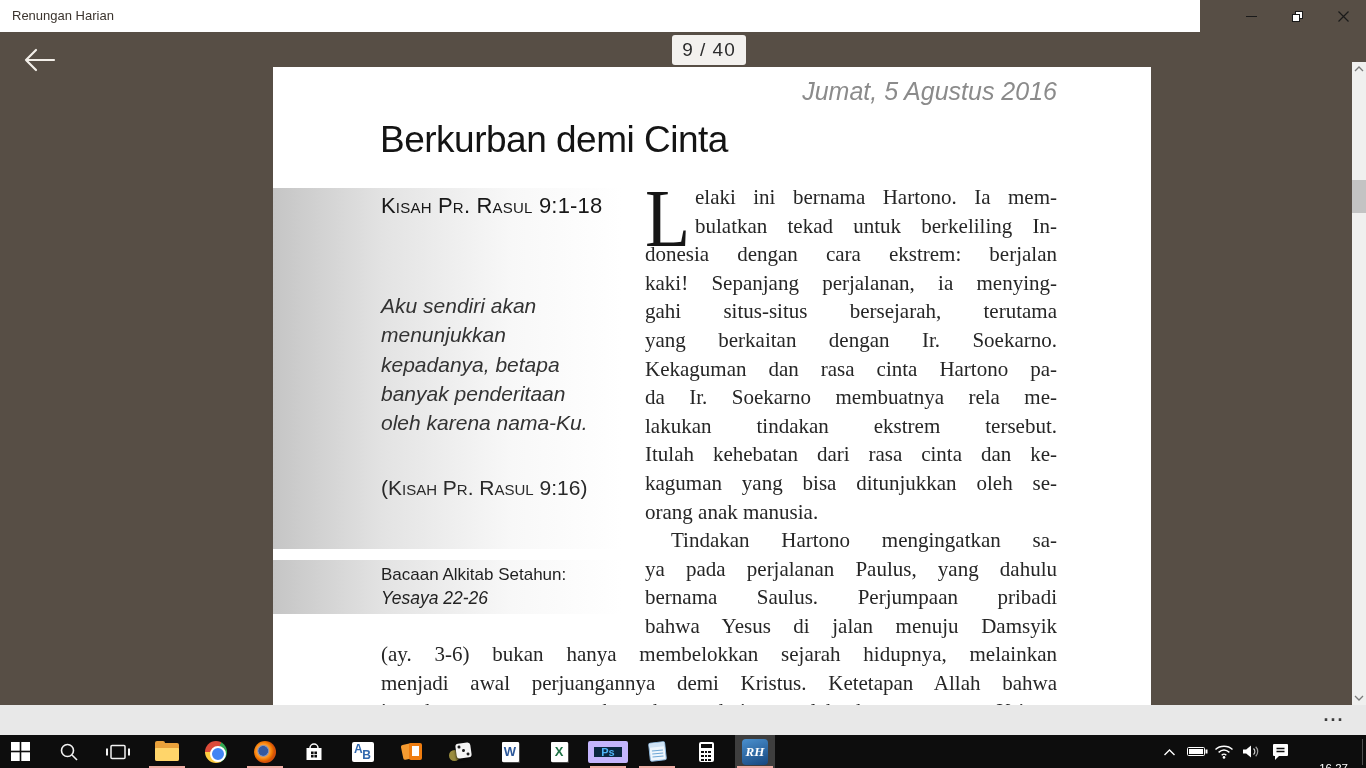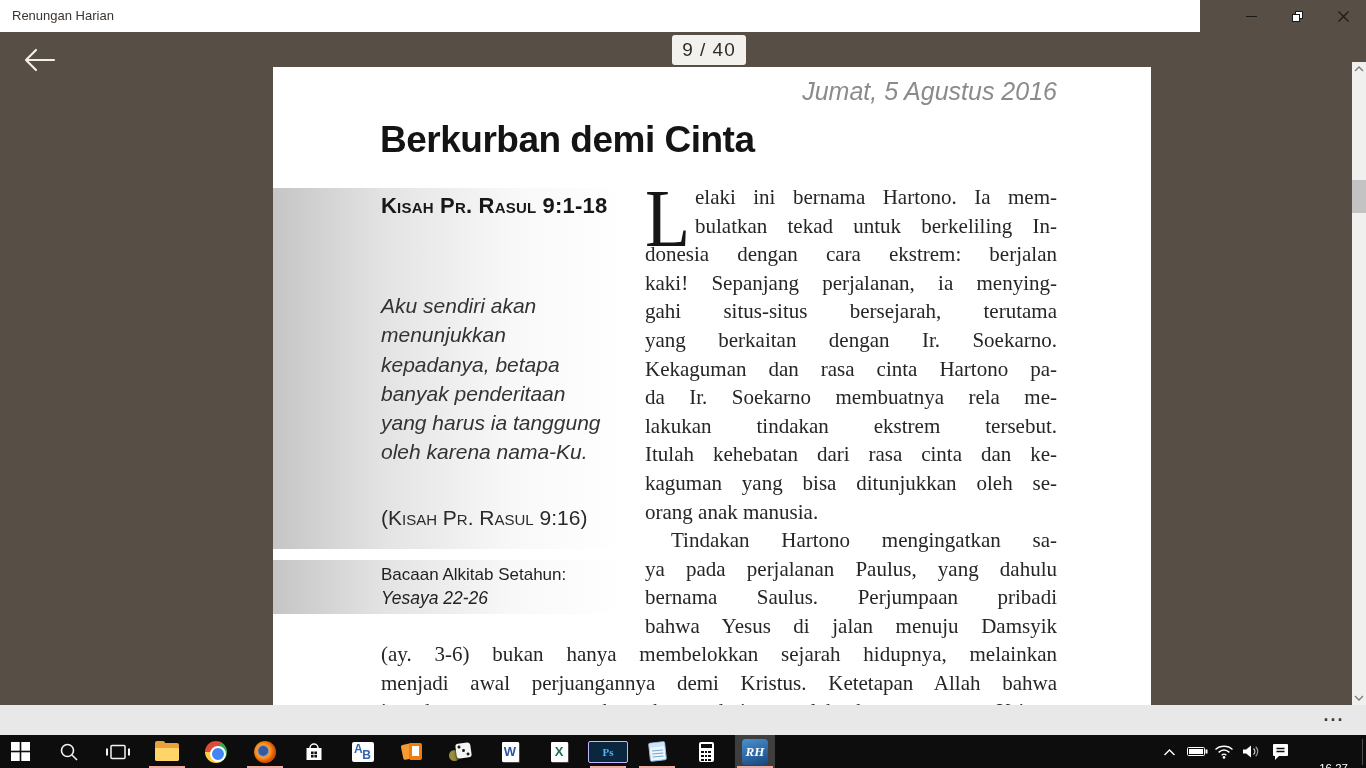--- a/index.html
+++ b/index.html
@@ -19,27 +19,27 @@
 
   
   .viewer-bg { position:absolute; left:0; top:32px; width:1366px; height:673px; background:#574e45; }
   .back-btn { position:absolute; left:16px; top:42px; width:46px; height:36px; display:flex; align-items:center; justify-content:center; }
   .page-indicator { position:absolute; left:672px; top:35px; width:74px; height:30px; background:#f3f1ee; border-radius:3px;
                     display:flex; align-items:center; justify-content:center; font-size:19px; color:#2b2b2b; letter-spacing:1px; }
 
   
   .page { position:absolute; left:273px; top:67px; width:878px; height:638px; background:#ffffff; overflow:hidden; }
   .doc-date { position:absolute; right:94px; top:10px; font-size:25px; font-style:italic; color:#8b8b8b; }
-  .doc-title { position:absolute; left:107px; top:52px; font-size:37px; font-weight:bold; color:#141414; letter-spacing:-0.5px; }
+  .doc-title { position:absolute; left:107px; top:52px; font-size:37px; font-weight:normal; color:#141414; letter-spacing:-0.5px; }
 
   .grad-box { position:absolute; left:0; width:367px; background:linear-gradient(90deg,#c5c5c5 0%,#e3e3e3 30%,#f8f8f8 65%,#ffffff 95%); }
   .box-passage { top:121px; height:361px; }
   .box-reading { top:493px; height:54px; }
 
-  .passage-ref { position:absolute; left:108px; top:126px; font-size:22px; font-weight:bold; font-variant:small-caps; color:#181818; letter-spacing:0.2px; }
+  .passage-ref { position:absolute; left:108px; top:126px; font-size:22px; font-weight:normal; font-variant:small-caps; color:#181818; letter-spacing:0.2px; }
   .quote { position:absolute; left:108px; top:224px; width:262px; font-size:21px; font-style:italic; color:#333; }
   .quote .q-line { line-height:29.3px; white-space:nowrap; }
   .quote .q-ref { line-height:29.3px; font-style:normal; font-variant:small-caps; font-size:21px; color:#2a2a2a; white-space:nowrap;margin-top:36px; }
 
   .reading-label { position:absolute; left:108px; top:498px; font-size:17px; color:#1f1f1f; }
   .reading-value { position:absolute; left:108px; top:521px; font-size:17.5px; font-style:italic; color:#222; }
 
   .dropcap { position:absolute; left:372px; top:119px; font-family:"Liberation Serif",serif; font-size:74px; line-height:58px;
              color:#161616; transform:scaleY(1.12); transform-origin:top left; }
   .body-col { position:absolute; left:372px; top:116px; width:412px; font-family:"Liberation Serif",serif; font-size:21px;
@@ -70,22 +70,22 @@
   
   .ic-chrome { width:22px; height:22px; border-radius:50%;
     background:conic-gradient(from -90deg,#dd4b39 0 120deg,#34a853 120deg 240deg,#ffcd40 240deg 360deg); position:relative; }
   .ic-chrome::after { content:""; position:absolute; left:5px; top:5px; width:12px; height:12px; border-radius:50%;
     background:#4285f4; border:2.5px solid #fff; }
   .ic-firefox { width:22px; height:22px; border-radius:50%;
     background:radial-gradient(circle at 42% 45%, #35599f 0 4.5px, #6f8fc9 5px, #ff9a2e 6.5px, #f07800 9px, #d4510a 11px); }
   .ic-rh { width:26px; height:26px; border-radius:4px; background:linear-gradient(160deg,#4a90cf,#16477e);
     display:flex; align-items:center; justify-content:center; font-family:"Liberation Serif",serif; font-style:italic; font-weight:bold;
     font-size:13px; color:#fff; }
-  .ic-ps { width:44px; height:22px; border-radius:2px; background:#0b2740; border:1px solid #c4b5fd;
-    display:flex; align-items:center; justify-content:center; font-size:11px; font-weight:bold; color:#4fb3f6;font-family:Liberation Serif, serif; }
+  .ic-ps { width:44px; height:22px; border-radius:2px; background:#0b2740; border:6px solid #c4b5fd;
+    display:flex; align-items:center; justify-content:center; font-size:11px; font-weight:bold; color:#4fb3f6; }
   .ic-word,.ic-excel { width:17px; height:20px; background:#fff; border-radius:1px; display:flex; align-items:center; justify-content:center;
     font-size:13px; font-weight:bold; box-shadow:1px 1px 0 rgba(255,255,255,.25); }
   .ic-word { color:#2b579a; } .ic-excel { color:#1e7145; }
   .ic-ab { width:22px; height:20px; background:#fff; border-radius:2px; position:relative; }
   .ic-ab .a { position:absolute; left:2px; top:0px; font-size:12px; font-weight:bold; color:#2f66ad; }
   .ic-ab .b { position:absolute; right:3px; bottom:0px; font-size:12px; font-weight:bold; color:#2f66ad; }
   .ic-orange { position:relative; width:24px; height:22px; }
   .ic-orange .o-back { position:absolute; left:2px; top:3px; width:12px; height:15px; background:#f59b31; transform:rotate(-12deg); border-radius:2px; }
   .ic-orange .o-front { position:absolute; right:2px; top:2px; width:13px; height:17px; background:#ef7d10; border-radius:2px; }
   .ic-orange .o-page { position:absolute; right:5px; top:5px; width:7px; height:10px; background:#fff; }
@@ -151,21 +151,20 @@
     <div class="grad-box box-passage"></div>
     <div class="grad-box box-reading"></div>
 
     <div class="passage-ref">Kisah Pr. Rasul 9:1-18</div>
 
     <div class="quote">
       <div class="q-line">Aku sendiri akan</div>
       <div class="q-line">menunjukkan</div>
       <div class="q-line">kepadanya, betapa</div>
       <div class="q-line">banyak penderitaan</div>
-      <div class="q-line">yang harus ia tanggung</div>
       <div class="q-line">oleh karena nama-Ku.</div>
       <div class="q-ref">(Kisah Pr. Rasul 9:16)</div>
     </div>
 
     <div class="reading-label">Bacaan Alkitab Setahun:</div>
     <div class="reading-value">Yesaya 22-26</div>
 
     <div class="dropcap">L</div>
 
     <div class="body-col">

